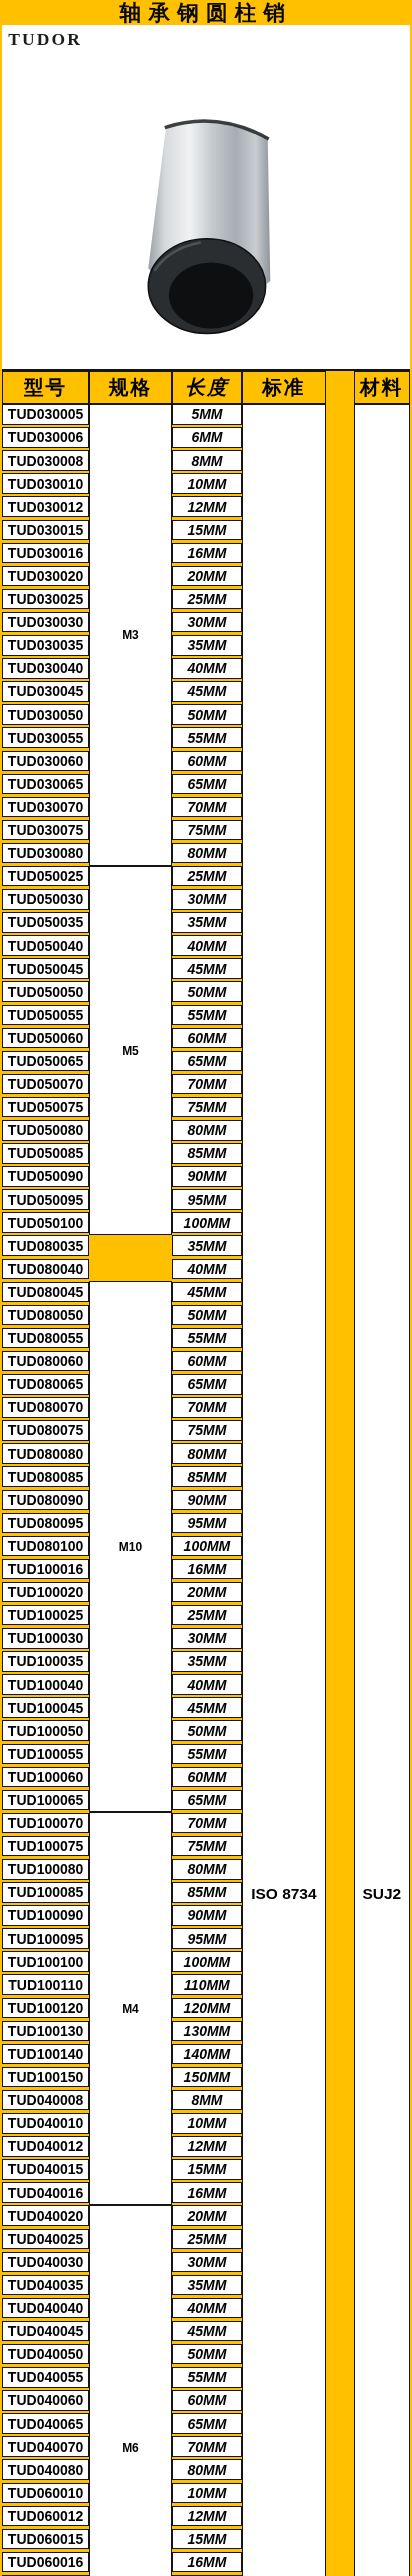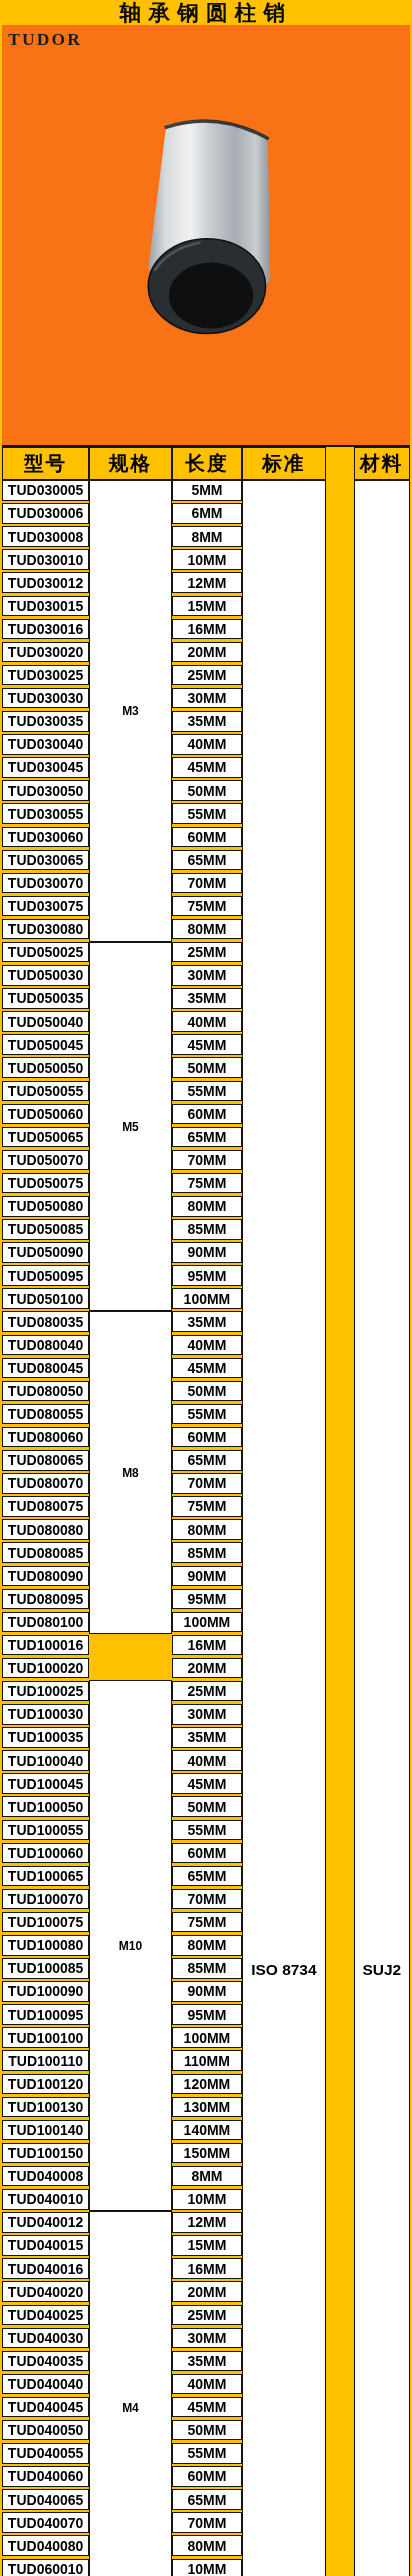--- a/index.html
+++ b/index.html
@@ -35,23 +35,23 @@
     font-size:21.6px;
     font-weight:bold;
     letter-spacing:7.2px;
     font-family:"Liberation Serif","DejaVu Serif",serif;
     color:#0a0a0a;
     white-space:nowrap;
   }
   
   .content{
     position:relative;
-    height:420px;
+    height:344px;
     margin:0 2.1px;
-    background:#f97316;
+    background:#ffffff;
   }
   .brand{
     position:absolute;
     left:6.2px;
     top:4.1px;
     font-family:"Liberation Serif","DejaVu Serif",serif;
     font-weight:bold;
     font-size:17.5px;
     letter-spacing:2.1px;
     color:#1d1d1b;
@@ -85,21 +85,21 @@
     overflow:hidden;
   }
   .tbody{
     display:flex;
     height:2979px;
     margin:0 2.1px;
     align-items:flex-start;
   }
   .w-model{width:99px;}
   .w-spec{width:94px;}
-  .w-length{width:80px;}
+  .w-length{width:80px;font-style:italic;}
   .w-standard{width:95px;}
   .w-material{width:64px;margin-left:28px;}
   .col{display:flex;flex-direction:column;}
   .cell{
     height:20.5px;
     margin-bottom:2.6px;
     border:1px solid #151515;
     background:var(--cellbg);
     display:flex;
     align-items:center;
@@ -280,21 +280,20 @@
         <div class="cell">TUD040080</div>
         <div class="cell">TUD060010</div>
         <div class="cell">TUD060012</div>
         <div class="cell">TUD060015</div>
         <div class="cell">TUD060016</div>
         <div class="cell">TUD060020</div>
       </div>
     <div class="col w-spec">
         <div class="group-box" style="height: 462px;">M3</div>
         <div class="group-box" style="height: 369px;">M5</div>
-        <div class="group-box" style="height: 323px;">M8</div>
         <div class="group-box" style="height: 531px; margin-top: 46px;">M10</div>
         <div class="group-box" style="height: 393px;">M4</div>
         <div class="group-box" style="height: 485px;">M6</div>
       </div>
     <div class="col w-length">
         <div class="cell">5MM</div>
         <div class="cell">6MM</div>
         <div class="cell">8MM</div>
         <div class="cell">10MM</div>
         <div class="cell">12MM</div>

